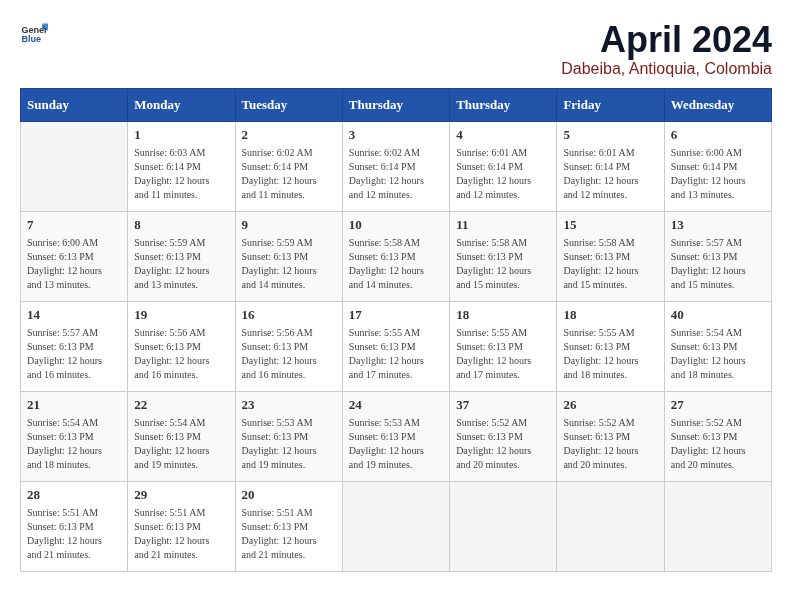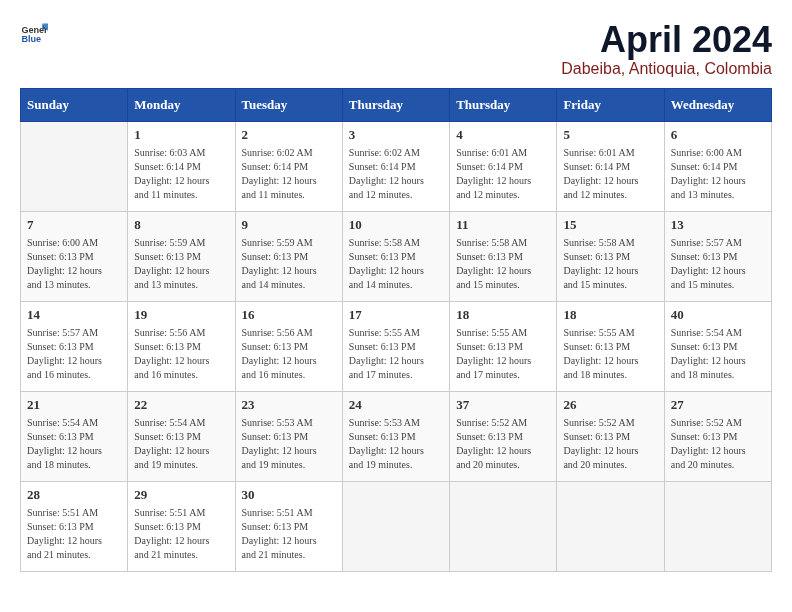--- a/index.html
+++ b/index.html
@@ -234,21 +234,21 @@
       <tr>
         <td>
           <span class="day-number">28</span>
           <div class="day-info">Sunrise: 5:51 AM<br>Sunset: 6:13 PM<br>Daylight: 12 hours<br>and 21 minutes.</div>
         </td>
         <td>
           <span class="day-number">29</span>
           <div class="day-info">Sunrise: 5:51 AM<br>Sunset: 6:13 PM<br>Daylight: 12 hours<br>and 21 minutes.</div>
         </td>
         <td>
-          <span class="day-number">30</span>
+          <span class="day-number">20</span>
           <div class="day-info">Sunrise: 5:51 AM<br>Sunset: 6:13 PM<br>Daylight: 12 hours<br>and 21 minutes.</div>
         </td>
         <td class="empty-cell"></td>
         <td class="empty-cell"></td>
         <td class="empty-cell"></td>
         <td class="empty-cell"></td>
       </tr>
     </tbody>
 </table>
 

